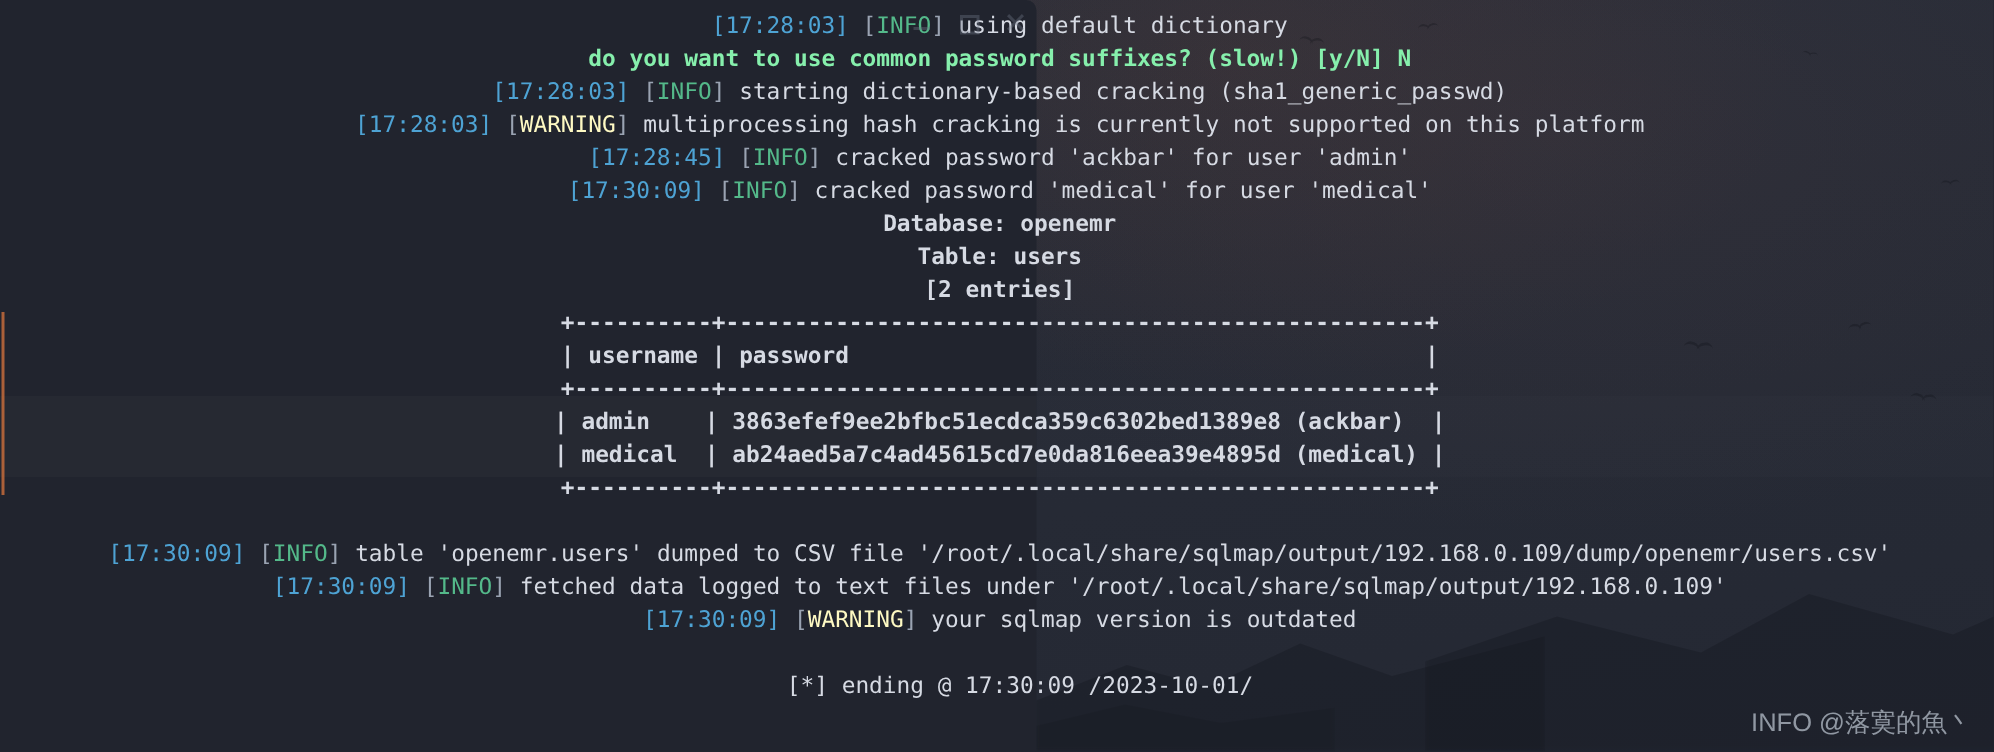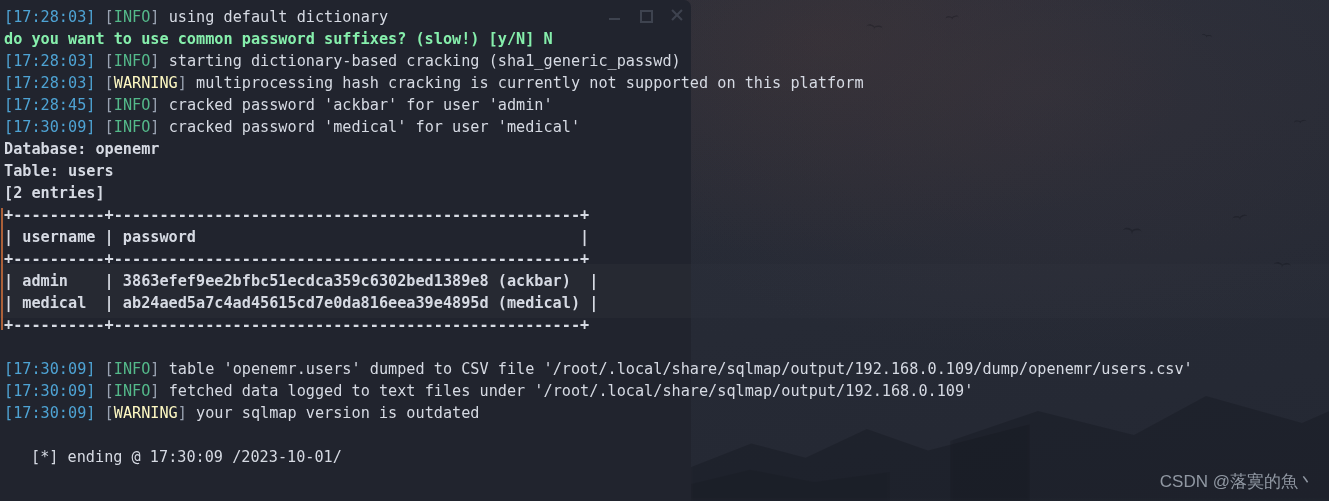--- a/index.html
+++ b/index.html
@@ -152,20 +152,21 @@
   
   #console {
     position: relative;
     z-index: 2;
     padding: 6px 0 0 4px;
     font-size: 15.2px;
     line-height: 22px;
     letter-spacing: 0px;
     color: #d6dae3;
     white-space: pre;
+    text-align: center;
   }
   .line { white-space: pre; height: 22px; }
   .line.blank { height: 22px; }
 
   .ts       { color: #4ea3d4; }
   .brk      { color: #9aa3b2; }
   .lvl-info { color: #54b98a; }
   .lvl-warn { color: #fef9c3; }
   .txt      { color: #d6dae3; }
   .bold     { color: #86efac; font-weight: bold; }
@@ -210,13 +211,13 @@
   <div id="left-accent"></div>
 </div>
 
 <div class="row-highlight"></div>
 <div class="row-highlight rh2"></div>
 
 <div id="terminal-body">
   <div id="console"><div class="line"><span class="ts">[17:28:03]</span> <span class="brk">[</span><span class="lvl-info">INFO</span><span class="brk">]</span><span class="txt"> using default dictionary</span></div><div class="line"><span class="bold">do you want to use common password suffixes? (slow!) [y/N] N</span></div><div class="line"><span class="ts">[17:28:03]</span> <span class="brk">[</span><span class="lvl-info">INFO</span><span class="brk">]</span><span class="txt"> starting dictionary-based cracking (sha1_generic_passwd)</span></div><div class="line"><span class="ts">[17:28:03]</span> <span class="brk">[</span><span class="lvl-warn">WARNING</span><span class="brk">]</span><span class="txt"> multiprocessing hash cracking is currently not supported on this platform</span></div><div class="line"><span class="ts">[17:28:45]</span> <span class="brk">[</span><span class="lvl-info">INFO</span><span class="brk">]</span><span class="txt"> cracked password 'ackbar' for user 'admin'</span></div><div class="line"><span class="ts">[17:30:09]</span> <span class="brk">[</span><span class="lvl-info">INFO</span><span class="brk">]</span><span class="txt"> cracked password 'medical' for user 'medical'</span></div><div class="line"><span class="tbl">Database: openemr</span></div><div class="line"><span class="tbl">Table: users</span></div><div class="line"><span class="tbl">[2 entries]</span></div><div class="line"><span class="tbl">+----------+---------------------------------------------------+</span></div><div class="line"><span class="tbl">| username | password                                          |</span></div><div class="line"><span class="tbl">+----------+---------------------------------------------------+</span></div><div class="line"><span class="tbl">| admin    | 3863efef9ee2bfbc51ecdca359c6302bed1389e8 (ackbar)  |</span></div><div class="line"><span class="tbl">| medical  | ab24aed5a7c4ad45615cd7e0da816eea39e4895d (medical) |</span></div><div class="line"><span class="tbl">+----------+---------------------------------------------------+</span></div><div class="line blank">&nbsp;</div><div class="line"><span class="ts">[17:30:09]</span> <span class="brk">[</span><span class="lvl-info">INFO</span><span class="brk">]</span><span class="txt"> table 'openemr.users' dumped to CSV file '/root/.local/share/sqlmap/output/192.168.0.109/dump/openemr/users.csv'</span></div><div class="line"><span class="ts">[17:30:09]</span> <span class="brk">[</span><span class="lvl-info">INFO</span><span class="brk">]</span><span class="txt"> fetched data logged to text files under '/root/.local/share/sqlmap/output/192.168.0.109'</span></div><div class="line"><span class="ts">[17:30:09]</span> <span class="brk">[</span><span class="lvl-warn">WARNING</span><span class="brk">]</span><span class="txt"> your sqlmap version is outdated</span></div><div class="line blank">&nbsp;</div><div class="line"><span class="star">[*] ending @ 17:30:09 /2023-10-01/</span></div></div>
 </div>
 
-<div id="watermark">CSDN @落寞的魚丶</div>
+<div id="watermark">INFO @落寞的魚丶</div>
 
 </body></html>

